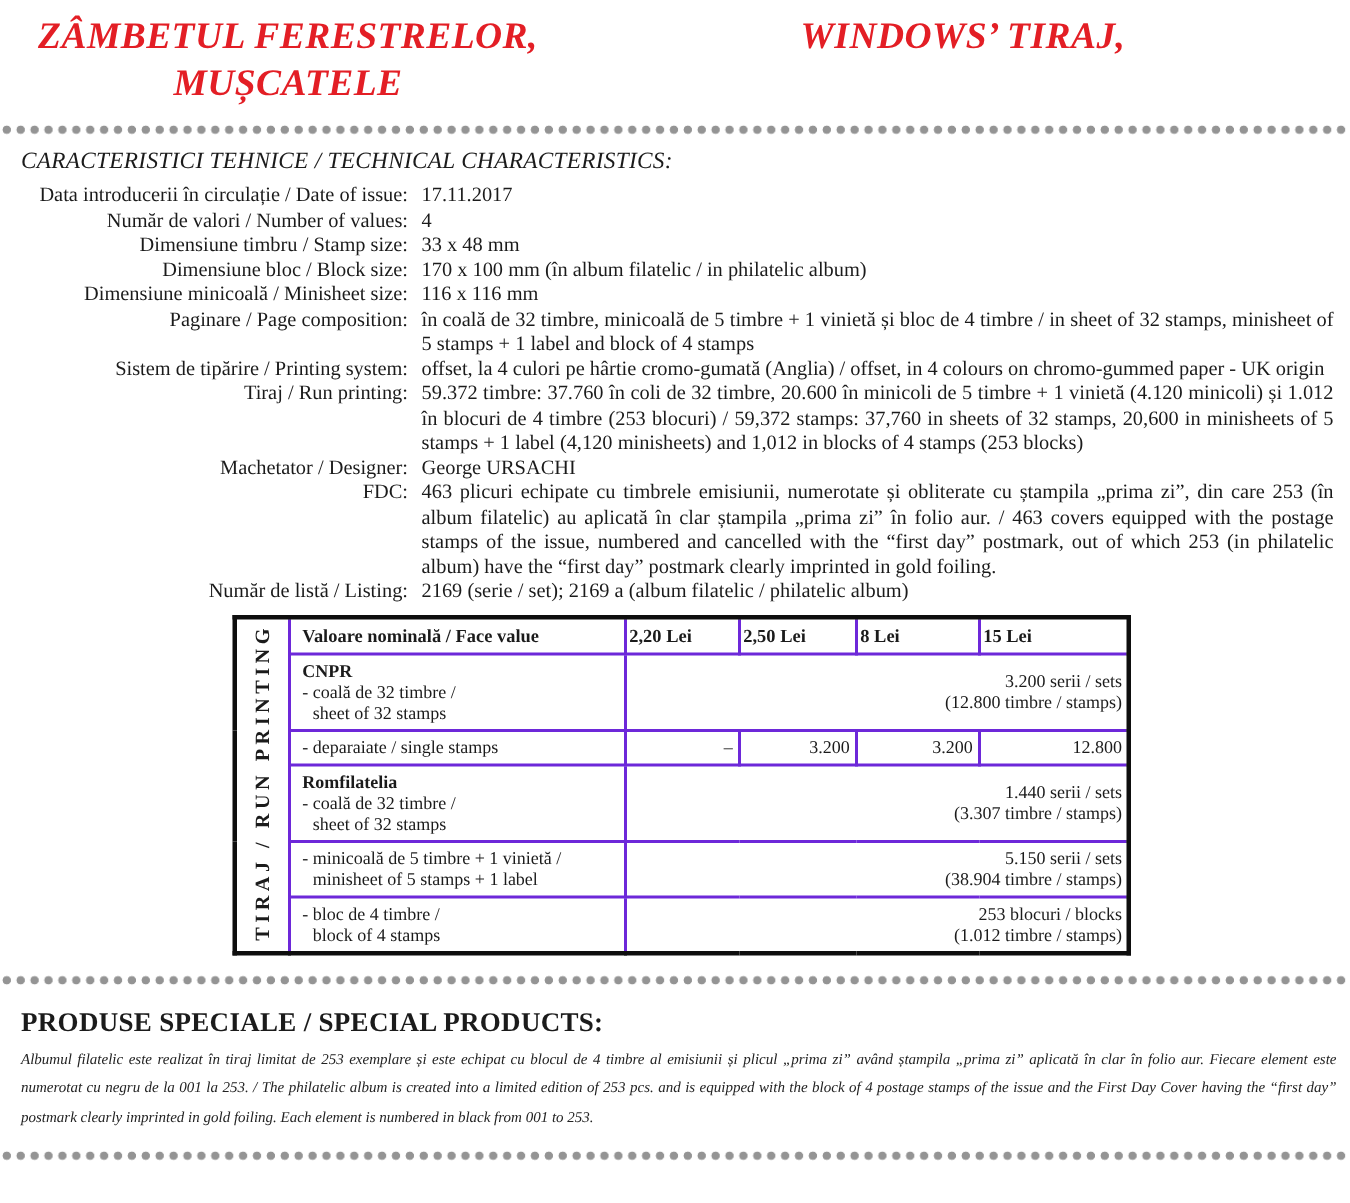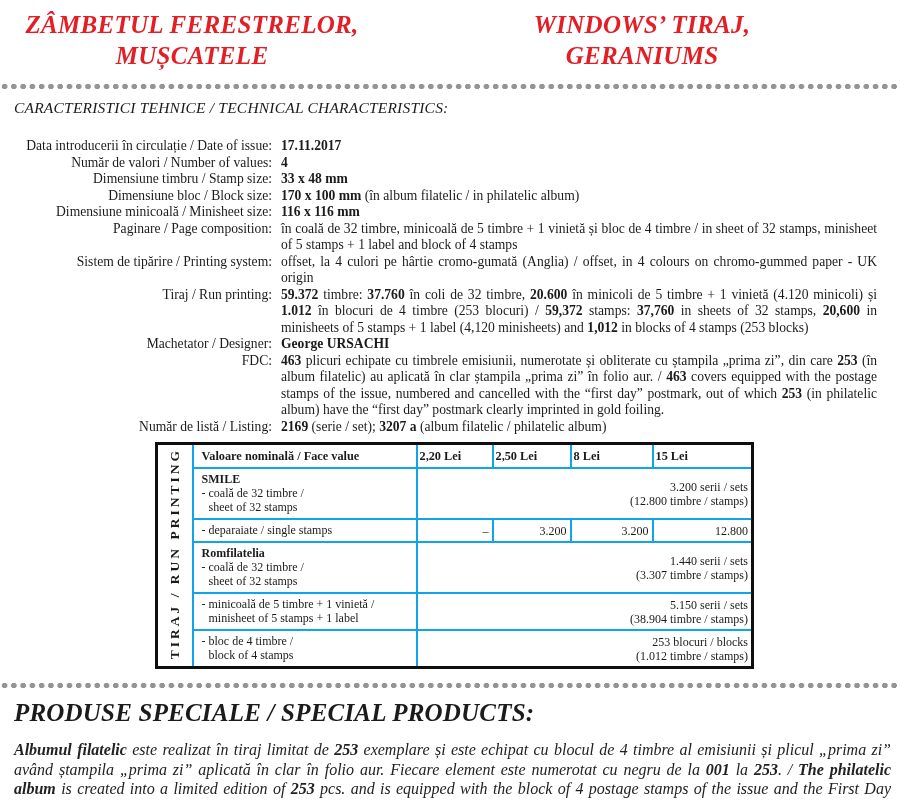--- a/index.html
+++ b/index.html
@@ -23,75 +23,74 @@
     background-image:radial-gradient(circle at 4.5px 4.5px,#949494 2.6px,rgba(0,0,0,0) 3px);
     background-size:9.28px 9px;background-repeat:repeat-x;
   }
   .dotline.top{margin-top:11px;}
   .dotline.mid{margin-top:12px;}
   .dotline.bottom{margin-top:11px;}
 
   
   .tech-heading{
     font-style:italic;font-size:15.5px;line-height:19px;
-    margin:7px 9px 20px 14px;letter-spacing:0.2px;
+    margin:7px 9px 4px 14px;letter-spacing:0.2px;
   }
   .char-list{
     display:grid;grid-template-columns:258px 1fr;column-gap:9px;
-    padding:1px 23px 0 14px;font-size:13.6px;line-height:16.5px;
+    padding:1px 11px 0 14px;font-size:13.6px;line-height:16.5px;
   }
   .char-row{display:contents;}
   .char-label{text-align:right;white-space:nowrap;}
   .char-value{text-align:justify;}
 
-  .seg-b{font-weight:bold;}
+  .seg-b{font-weight:normal;}
   .seg-i{}
 
   
   .run-table{
     border-collapse:collapse;margin:7px 0 0 155px;
     font-size:12px;line-height:14px;table-layout:fixed;
     border:3px solid #0e0e0e;
   }
-  .run-table th,.run-table td{border:2px solid #0ea5e9;padding:2px 3px;}
+  .run-table th,.run-table td{border:2px solid #6d28d9;padding:2px 3px;}
   .run-table th{font-size:12.3px;font-weight:bold;text-align:left;padding:4px 2px;}
   .run-table th.hfirst{text-align:left;padding-left:8px;}
   .run-table td.lbl{padding:3px 4px 4px 8px;vertical-align:middle;}
   .run-table td.ctr{text-align:right;vertical-align:middle;}
   .run-table .b{font-weight:bold;}
   .run-table .ind{padding-left:7px;}
   .vcell{vertical-align:middle;text-align:center;padding:0;}
   .vtext{
     display:inline-block;writing-mode:vertical-rl;transform:rotate(180deg);
     font-weight:bold;font-size:13.5px;letter-spacing:3px;white-space:nowrap;
   }
 
   
   .special-heading{
-    font-weight:bold;font-style:italic;font-size:25px;line-height:22px;
+    font-weight:bold;font-size:18px;line-height:22px;
     margin:12px 9px 0 14px;letter-spacing:0.2px;
   }
   .special-para{
-    font-style:italic;font-size:16px;line-height:19.5px;
-    text-align:justify;margin:16px 9px 0 14px;color:#222222;
+    font-style:italic;font-size:10px;line-height:19.5px;
+    text-align:justify;margin:5px 9px 0 14px;color:#222222;
   }
 </style>
 </head>
 <body>
 
 <div class="page">
 
   <div class="titles">
     <div class="title">
       <div>ZÂMBETUL FERESTRELOR,</div>
       <div>MUȘCATELE</div>
     </div>
     <div class="title">
       <div>WINDOWS’ TIRAJ,</div>
-      <div>GERANIUMS</div>
     </div>
   </div>
 
   <div class="dotline top"></div>
 
   <div class="tech-heading">CARACTERISTICI TEHNICE / TECHNICAL CHARACTERISTICS:</div>
 
   <div class="char-list">
     <div class="char-row">
       <div class="char-label">Data introducerii în circulație / Date of issue:</div>
@@ -128,21 +127,21 @@
     <div class="char-row">
       <div class="char-label">Machetator / Designer:</div>
       <div class="char-value"><span class="seg-b">George URSACHI</span></div>
     </div>
     <div class="char-row">
       <div class="char-label">FDC:</div>
       <div class="char-value"><span class="seg-b">463</span><span> plicuri echipate cu timbrele emisiunii, numerotate și obliterate cu ștampila „prima zi”, din care </span><span class="seg-b">253</span><span> (în album filatelic) au aplicată în clar ștampila „prima zi” în folio aur. / </span><span class="seg-b">463</span><span> covers equipped with the postage stamps of the issue, numbered and cancelled with the “first day” postmark, out of which </span><span class="seg-b">253</span><span> (in philatelic album) have the “first day” postmark clearly imprinted in gold foiling.</span></div>
     </div>
     <div class="char-row">
       <div class="char-label">Număr de listă / Listing:</div>
-      <div class="char-value"><span class="seg-b">2169</span><span> (serie / set); </span><span class="seg-b">3207 a</span><span> (album filatelic / philatelic album)</span></div>
+      <div class="char-value"><span class="seg-b">2169</span><span> (serie / set); </span><span class="seg-b">2169 a</span><span> (album filatelic / philatelic album)</span></div>
     </div>
   </div>
 
   <table class="run-table">
     <colgroup>
       <col style="width:36px">
         <col style="width:224px">
         <col style="width:76px">
         <col style="width:78px">
         <col style="width:82px">
@@ -154,21 +153,21 @@
           <span class="vtext">TIRAJ / RUN PRINTING</span>
         </td>
         <th class="hfirst">Valoare nominală / Face value</th>
         <th>2,20 Lei</th>
         <th>2,50 Lei</th>
         <th>8 Lei</th>
         <th>15 Lei</th>
       </tr>
       <tr>
         <td class="lbl">
-          <div class="b">SMILE</div>
+          <div class="b">CNPR</div>
           <div>- coală de 32 timbre /</div>
           <div class="ind">sheet of 32 stamps</div>
         </td>
         <td class="ctr" colspan="4">
           <div>3.200 serii / sets</div>
           <div>(12.800 timbre / stamps)</div>
         </td>
       </tr>
       <tr>
         <td class="lbl">- deparaiate / single stamps</td>

